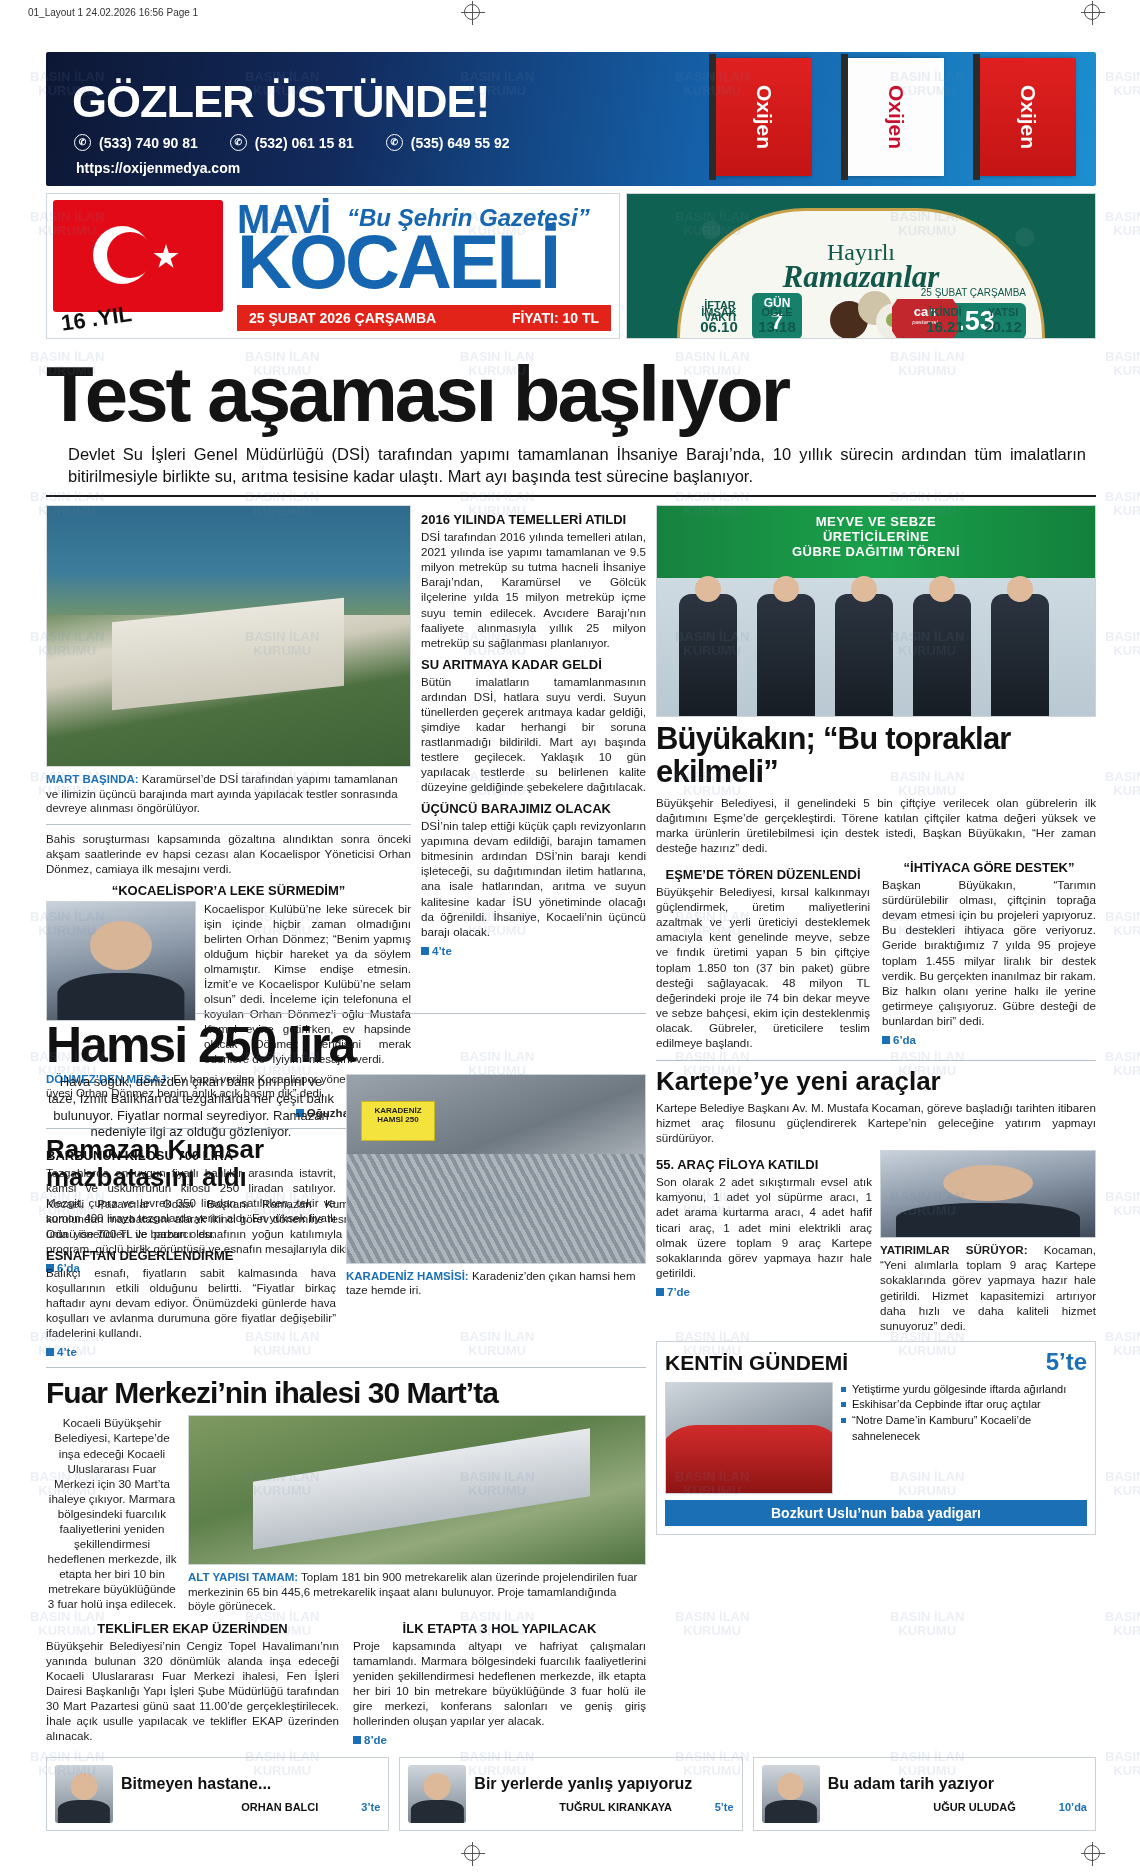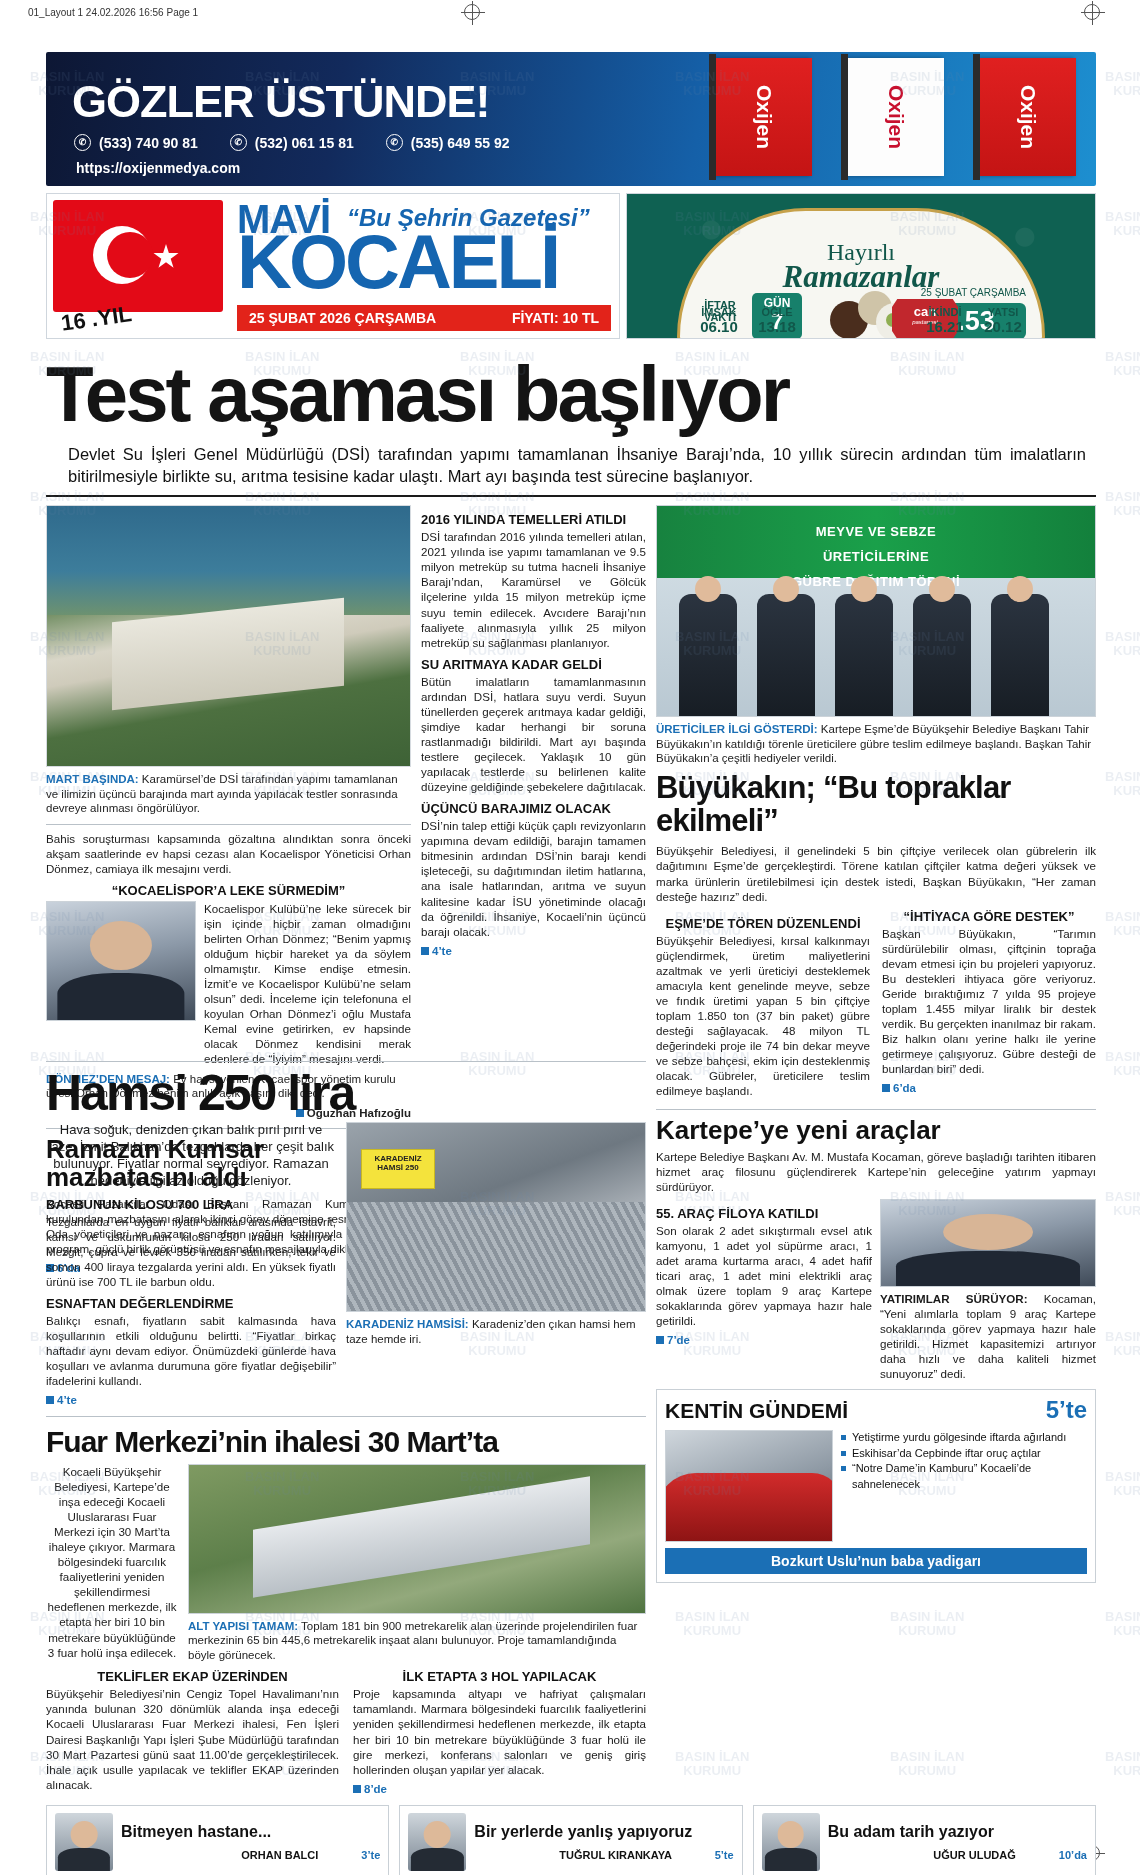--- a/index.html
+++ b/index.html
@@ -261,21 +261,21 @@
   
   .people-photo {
     height:212px; border:1px solid #ccd3d9; position:relative; overflow:hidden;
     background:linear-gradient(180deg,#d9e4ea 0%,#b9c8d2 100%);
   }
   .people-photo .banner {
     position:absolute; left:0; top:0; width:100%; height:34%;
     background:linear-gradient(90deg,#17823f 0%,#1aa04a 50%,#13803c 100%);
     color:#fff; font-size:16px; font-weight:bold; text-align:center; padding-top:8px; letter-spacing:.5px;
   }
-  .people-photo .banner span { display:block; font-size:13px;margin-top:10px; }
+  .people-photo .banner span { display:block; font-size:13px; }
   .person {
     position:absolute; bottom:0; width:58px; height:58%;
     background:linear-gradient(180deg,#2b3440 0%,#171d24 100%); border-radius:12px 12px 0 0;
   }
   .person:after {
     content:""; position:absolute; left:50%; top:-18px; transform:translateX(-50%);
     width:26px; height:26px; border-radius:50%; background:#e0bb9b;
   }
   .big-head { font-size:31px; font-weight:bold; line-height:1.06; letter-spacing:-.8px; margin-top:6px; }
   .mid-head { font-size:26px; font-weight:bold; line-height:1.08; margin-top:6px; }
@@ -512,24 +512,20 @@
         <div class="banner">
           <span>MEYVE VE SEBZE</span>
           <span>ÜRETİCİLERİNE</span>
           <span>GÜBRE DAĞITIM TÖRENİ</span>
         </div>
         <div class="person" style="left:22px"></div>
         <div class="person" style="left:100px"></div>
         <div class="person" style="left:178px"></div>
         <div class="person" style="left:256px"></div>
         <div class="person" style="left:334px"></div>
-      </div>
-      <div class="cap">
-        <b class="blue">ÜRETİCİLER İLGİ GÖSTERDİ:</b>
-        <span>Kartepe Eşme’de Büyükşehir Belediye Başkanı Tahir Büyükakın’ın katıldığı törenle üreticilere gübre teslim edilmeye başlandı. Başkan Tahir Büyükakın’a çeşitli hediyeler verildi.</span>
       </div>
       <div class="big-head">Büyükakın; “Bu
 topraklar ekilmeli”</div>
       <div class="body-txt" style="margin-top:6px">Büyükşehir Belediyesi, il genelindeki 5 bin çiftçiye verilecek olan gübrelerin ilk dağıtımını Eşme’de gerçekleştirdi. Törene katılan çiftçiler katma değeri yüksek ve marka ürünlerin üretilebilmesi için destek istedi, Başkan Büyükakın, “Her zaman desteğe hazırız” dedi.</div>
 
       <div class="two" style="margin-top:5px">
         <div class="sub-h c">EŞME’DE TÖREN
 DÜZENLENDİ</div>
         <div class="body-txt">Büyükşehir Belediyesi, kırsal kalkınmayı güçlendirmek, üretim maliyetlerini azaltmak ve yerli üreticiyi desteklemek amacıyla kent genelinde meyve, sebze ve fındık üretimi yapan 5 bin çiftçiye toplam 1.850 ton (37 bin paket) gübre desteği sağlayacak. 48 milyon TL değerindeki proje ile 74 bin dekar meyve ve sebze bahçesi, ekim için desteklenmiş olacak. Gübreler, üreticilere teslim edilmeye başlandı.</div>
         <div class="sub-h c">“İHTİYACA

